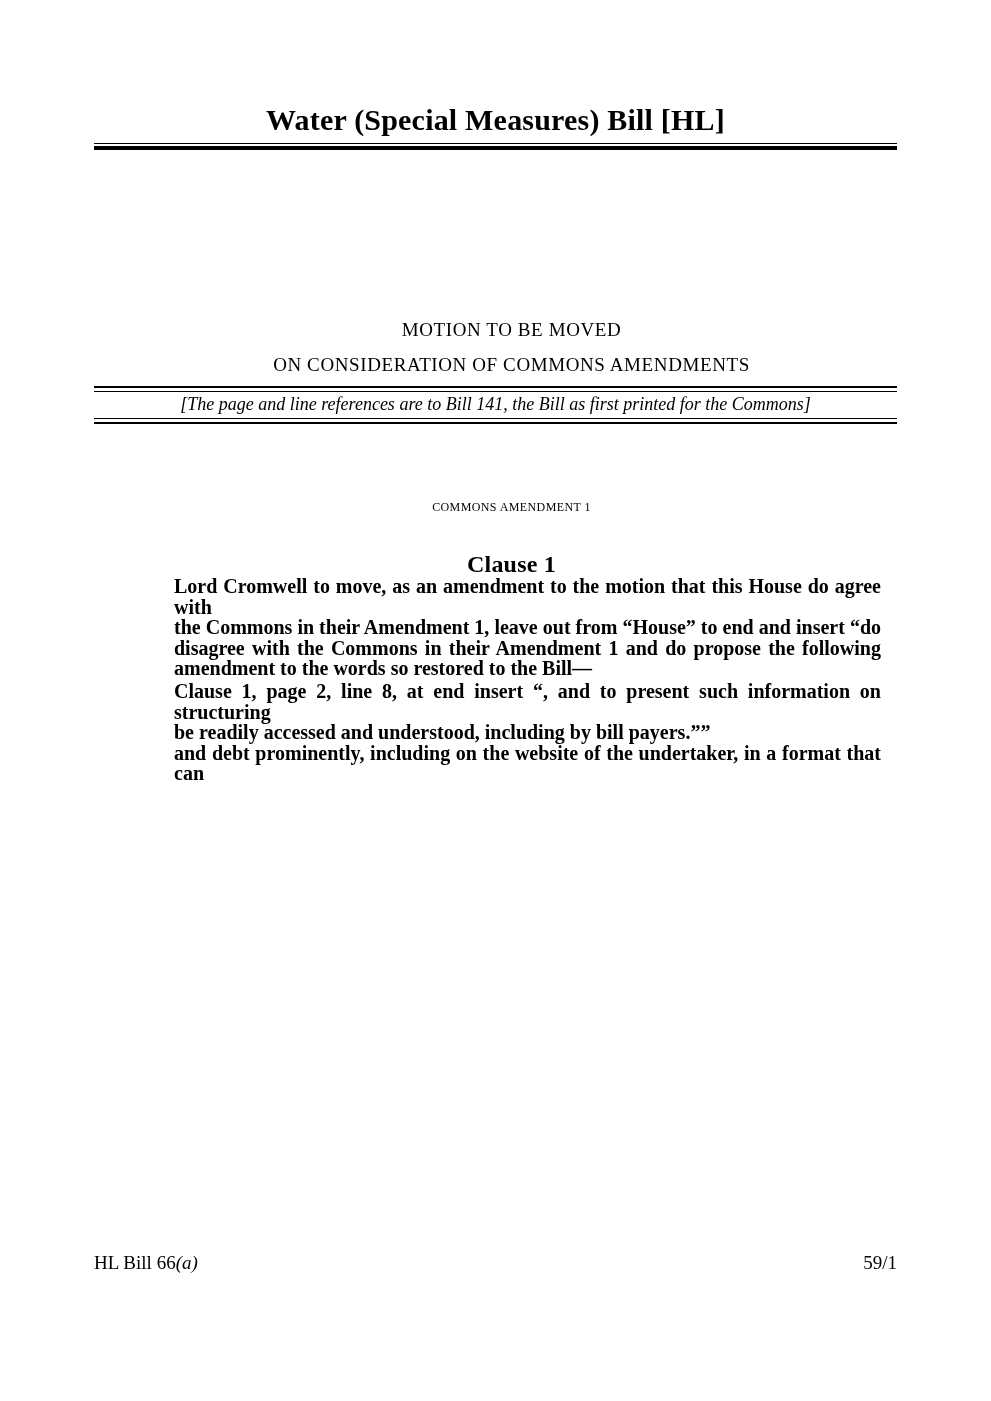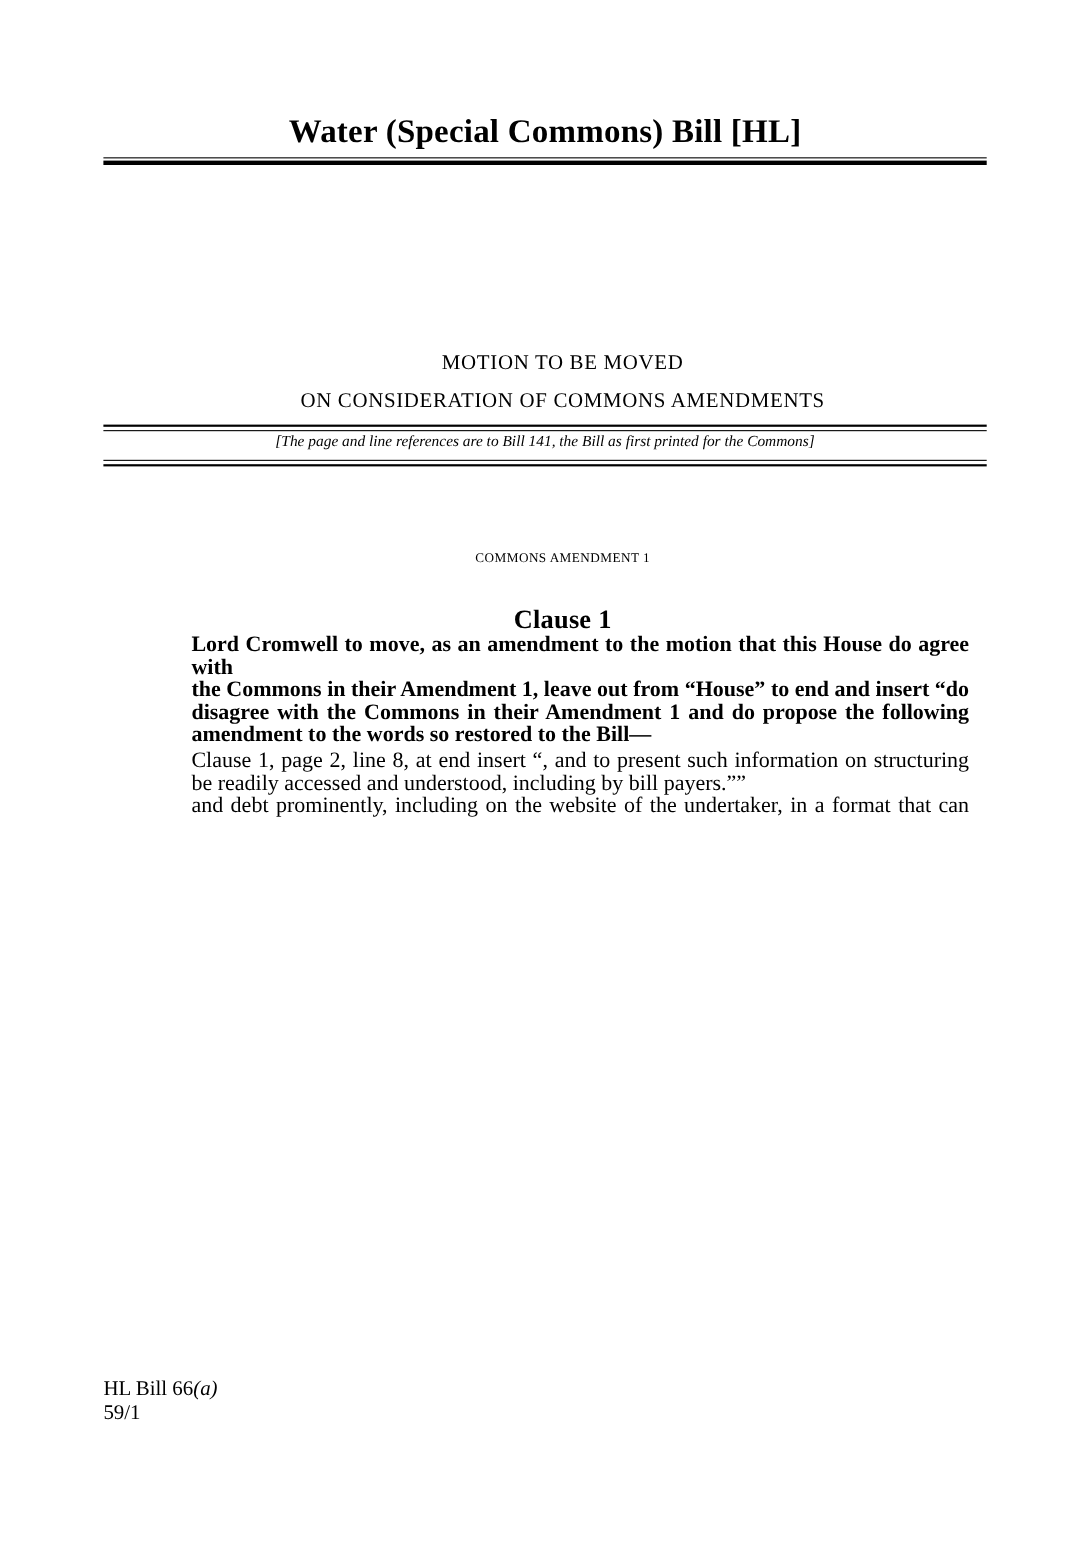--- a/index.html
+++ b/index.html
@@ -59,21 +59,21 @@
     border-top: 2.5px solid #000;
     border-bottom: 1.2px solid #000;
   }
   .reference-note {
     position: absolute;
     top: 394px;
     left: 0;
     width: 991px;
     margin: 0;
     text-align: center;
-    font-size: 14px;
+    font-size: 18px;
     font-style: italic;
   }
   
   .rule-note-bottom {
     position: absolute;
     top: 418px;
     left: 94px;
     width: 803px;
     height: 2.5px;
     border-top: 1.2px solid #000;
@@ -97,50 +97,49 @@
     margin: 0;
     font-size: 20px;
     line-height: 20.6px;
   }
   .motion-paragraph {
     top: 576px;
     font-weight: bold;
   }
   .amendment-paragraph {
     top: 681px;
-    font-weight: normal;
+    font-weight: bold;
   }
   .jline {
     text-align: justify;
     text-align-last: justify;
   }
   .jline.last {
     text-align-last: left;
   }
   .footer {
     position: absolute;
     top: 1252px;
     left: 94px;
     width: 803px;
     display: flex;
     justify-content: space-between;
     align-items: baseline;
     font-size: 19px;
-    flex-direction: column;
   }
   .footer .italic-suffix {
     font-style: italic;
   }
 </style>
 </head>
 <body>
 
 <div class="page">
 
-  <h1 class="doc-title">Water (Special Commons) Bill [HL]</h1>
+  <h1 class="doc-title">Water (Special Measures) Bill [HL]</h1>
 
   <div class="rule-title"></div>
 
   <h2 class="center-heading motion-heading">MOTION TO BE MOVED</h2>
 
   <h2 class="center-heading consideration-heading">ON CONSIDERATION OF COMMONS AMENDMENTS</h2>
 
   <div class="rule-note-top"></div>
 
   <p class="reference-note">[The page and line references are to Bill 141, the Bill as first printed for the Commons]</p>

